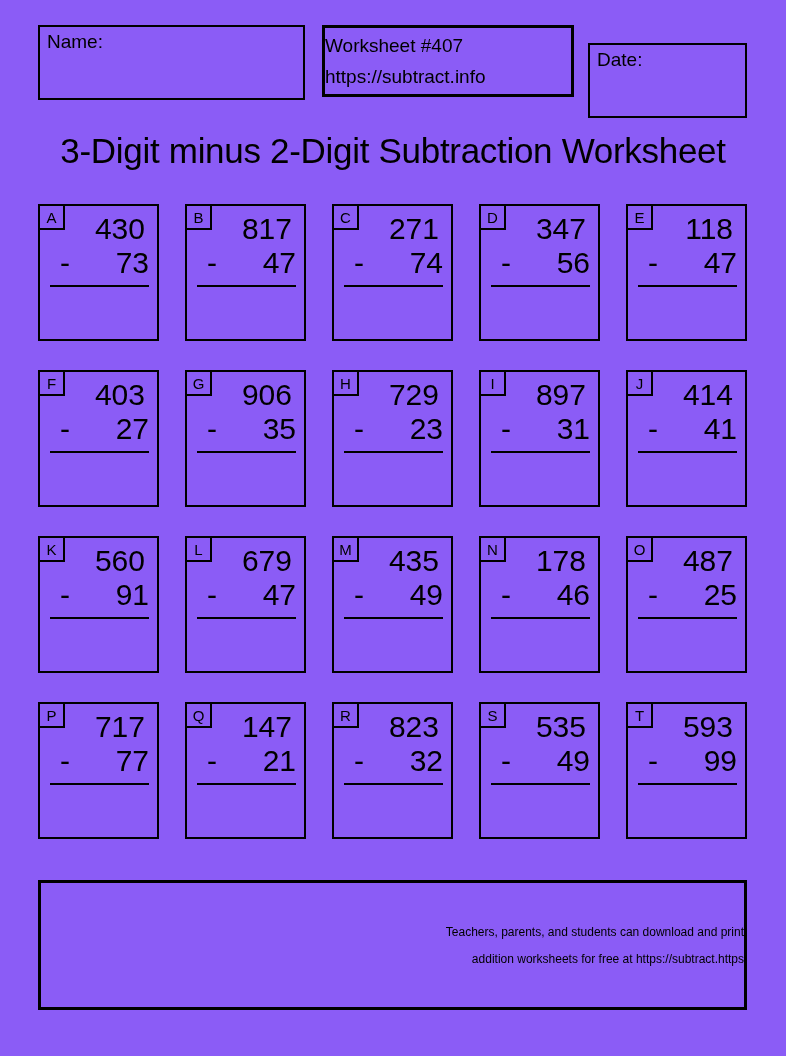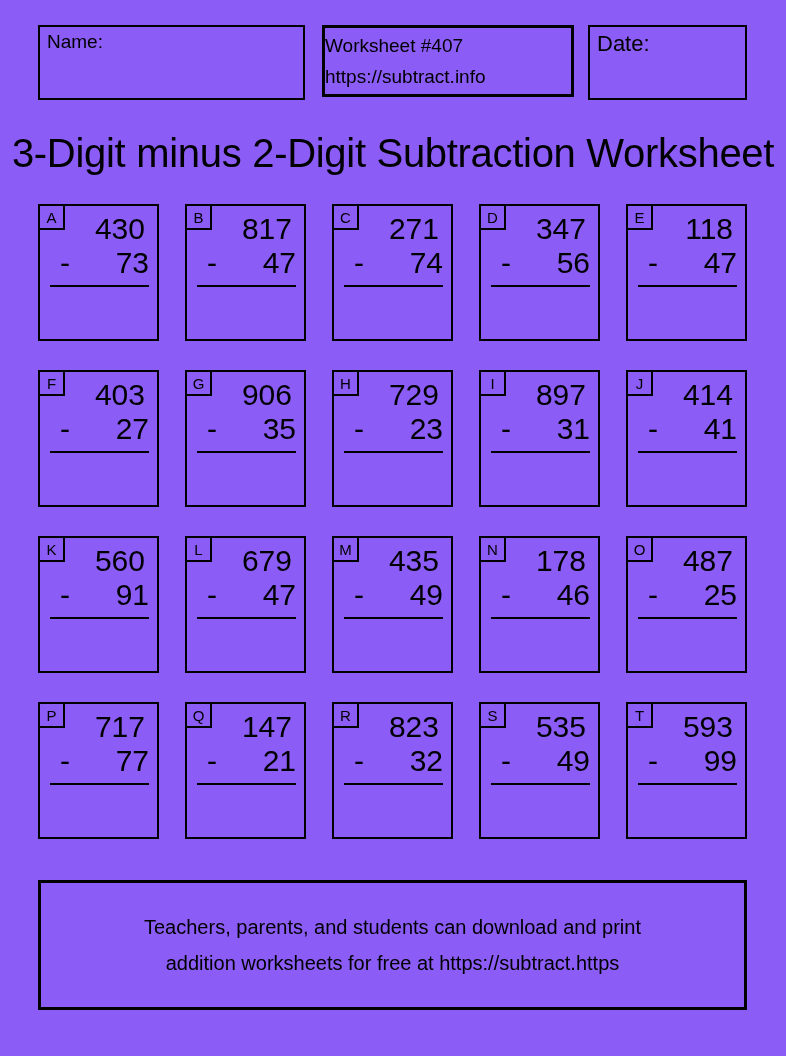--- a/index.html
+++ b/index.html
@@ -18,28 +18,28 @@
     position: absolute; left: 38px; top: 25px; width: 267px; height: 75px;
     border: 2px solid #000; padding: 4px 7px; font-size: 19px;
   }
   .worksheet-box {
     position: absolute; left: 322px; top: 25px; width: 252px; height: 72px;
     border: 3px solid #000;
     display: flex; flex-direction: column; align-items: flex-start; justify-content: center;
     gap: 9px; font-size: 19px; text-align: center;
   }
   .date-box {
-    position: absolute; left: 588px; top: 25px; width: 159px; height: 75px;
-    border: 2px solid #000; padding: 4px 7px; font-size: 22px;
+    position: absolute; left: 588px; top: 43px; width: 159px; height: 75px;
+    border: 2px solid #000; padding: 4px 7px; font-size: 19px;
   }
 
   
   .title {
     position: absolute; left: 0; right: 0; top: 131px;
-    text-align: center; font-size: 40px; font-weight: normal;
+    text-align: center; font-size: 35px; font-weight: normal;
     letter-spacing: -0.3px;
   }
 
   
   .grid {
     position: absolute; left: 38px; top: 204px; width: 709px;
     display: flex; flex-wrap: wrap; justify-content: space-between;
     row-gap: 29px;
   }
   .problem-box {
@@ -68,22 +68,22 @@
   .answer-line {
     border-top: 2px solid #000;
     margin: 5px 8px 0 10px;
   }
   .answer-space { height: 45px; }
 
   
   .footer {
     position: absolute; left: 38px; top: 880px; width: 709px; height: 130px;
     border: 3px solid #000;
-    display: flex; flex-direction: column; align-items: center; justify-content: center;
-    gap: 13px; font-size: 20px; text-align: center;
+    display: flex; flex-direction: column; align-items: flex-end; justify-content: center;
+    gap: 13px; font-size: 12px; text-align: center;
   }
 </style>
 </head>
 <body>
 
 <div class="page">
 
   <div class="name-box">
     <span>Name:</span>
   </div>

